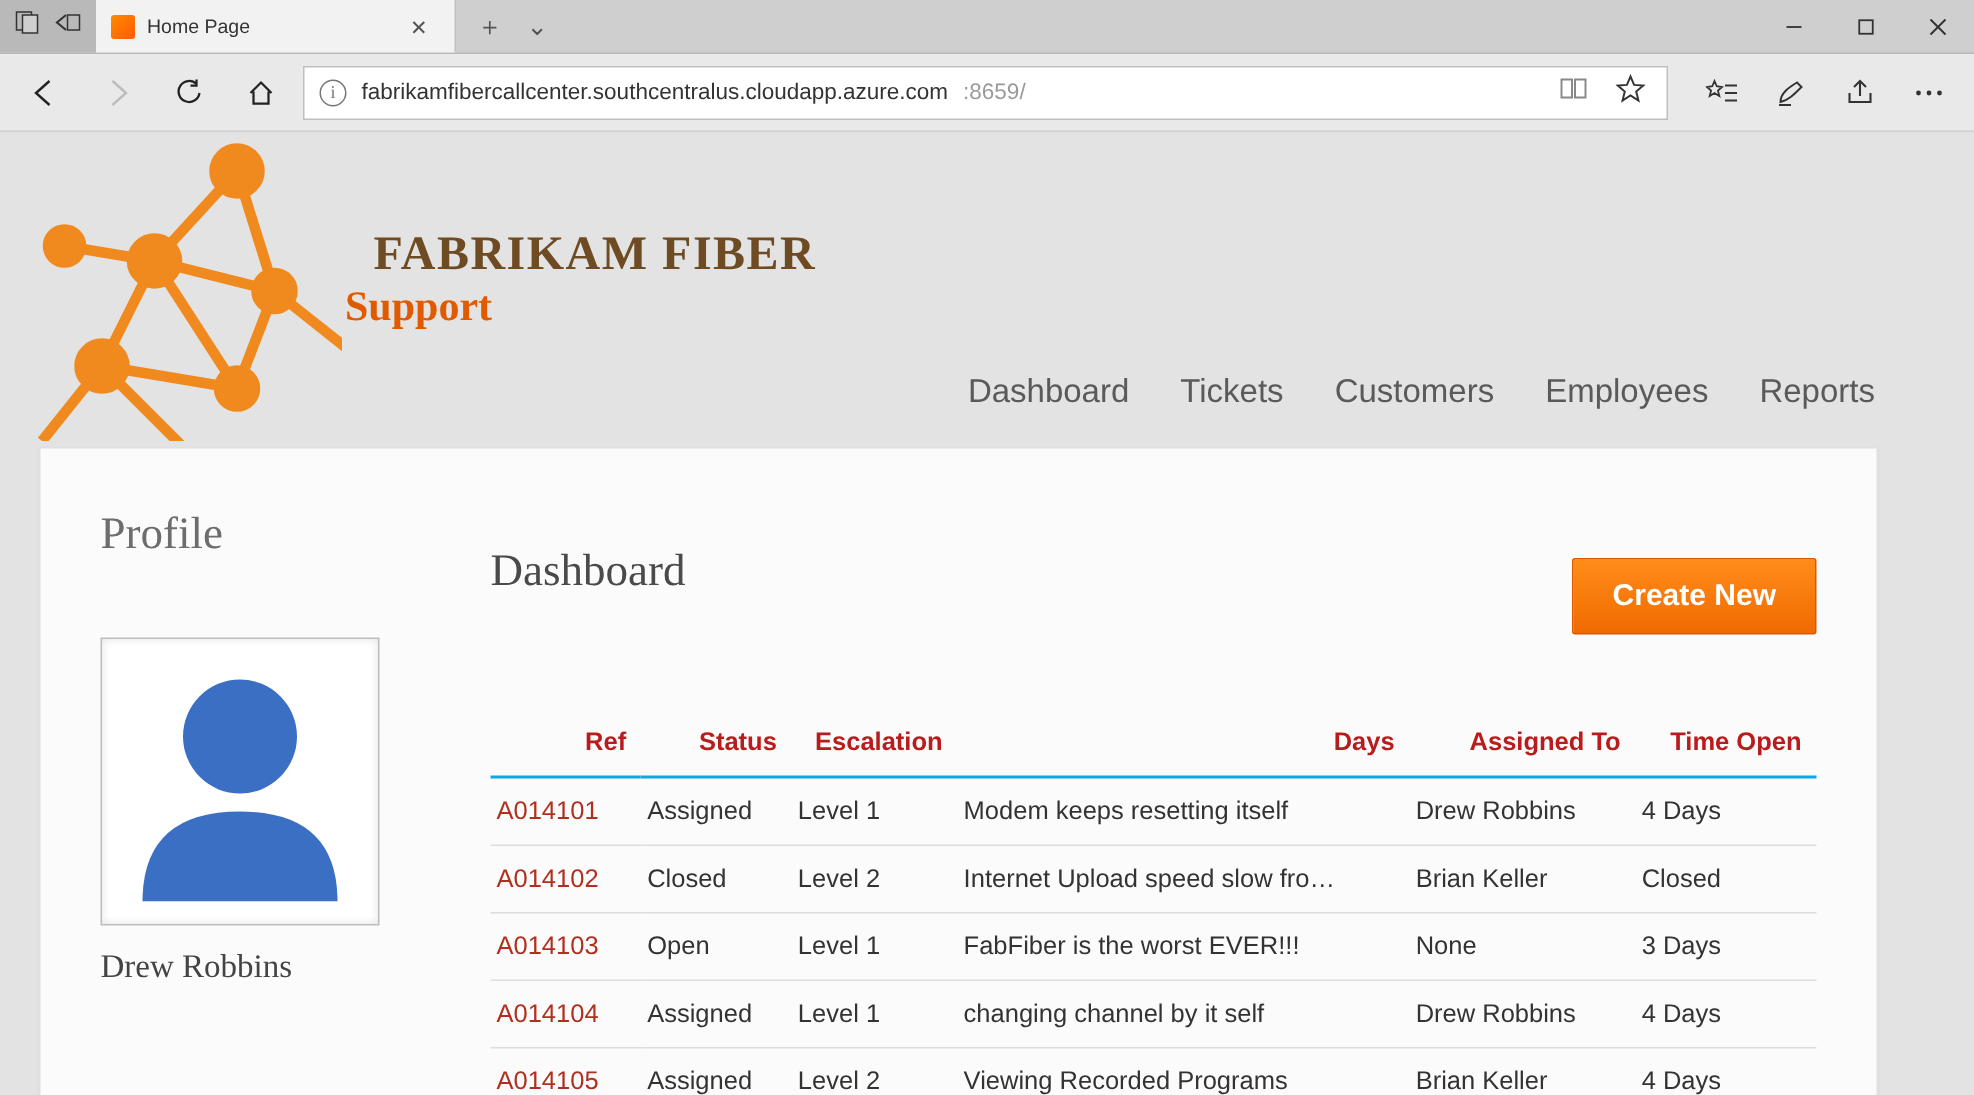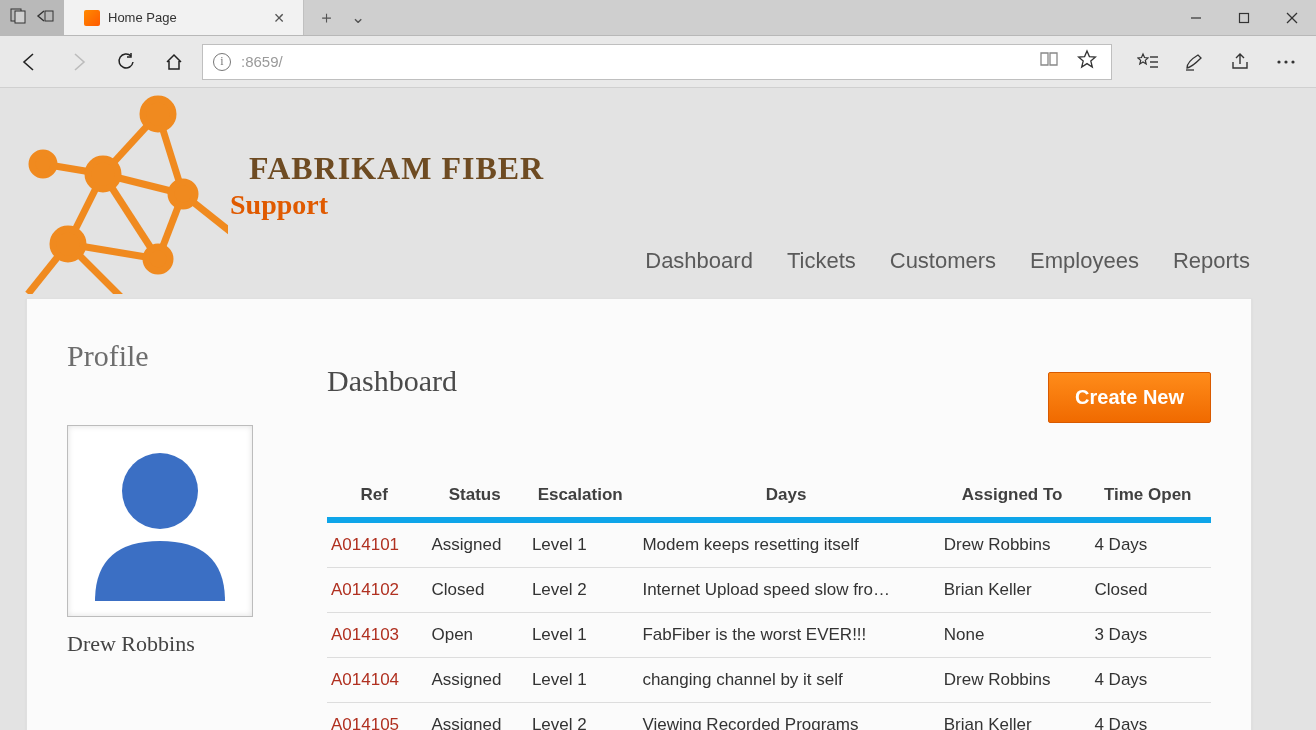--- a/index.html
+++ b/index.html
@@ -22,21 +22,21 @@
     border-bottom: 1px solid #b8b8b8;
   }
   .tab-bar .sys-strip {
     display: flex; align-items: center; gap: 10px;
     padding: 0 10px;
     background: #b9b9b9;
   }
   .tab {
     display: flex; align-items: center; gap: 8px;
     background: #f2f2f2;
-    padding: 0 14px 0 20px;
+    padding: 0 14px 0 10px;
     min-width: 240px;
     border-right: 1px solid #c0c0c0;
   }
   .tab .favicon {
     width: 16px; height: 16px;
     background: linear-gradient(135deg,#ff8a00,#ff5a00);
     border-radius: 2px;
   }
   .tab .tab-title { font-size: 13px; color: #333; flex: 1; }
   .tab .tab-close { font-size: 14px; color: #555; cursor: pointer; padding: 0 4px; }
@@ -162,22 +162,22 @@
     background: linear-gradient(#ff8c1a, #f06a00);
     border: 1px solid #d85a00;
     color:#fff; font-weight:700; font-size:20px;
     padding: 13px 26px; cursor:pointer;
     border-radius: 2px;
     margin-top: 33px;
   }
 
   table.tickets { width:100%; border-collapse: collapse; font-size:17px; color:#333; }
   table.tickets th {
-    text-align:center; font-weight:700; color:#404040;
-    padding: 10px 10px 12px 4px; border-bottom:6px solid #0ea5e9;
+    text-align:right; font-weight:700; color:#b91c1c;
+    padding: 10px 10px 12px 4px; border-bottom:2px solid #0ea5e9;
   }
   table.tickets td {
     padding: 12px 10px 12px 4px; border-bottom:1px solid #ddd;
     white-space: nowrap; overflow:hidden; text-overflow:ellipsis;
   }
   table.tickets td.ref { color:#b03020; }
   table.tickets td.title-cell { max-width: 280px; }
   .col-ref{width:100px;} .col-status{width:100px;} .col-esc{width:110px;}
   .col-title{width:300px;} .col-assigned{width:150px;} .col-time{width:120px;}
 </style>
@@ -247,20 +247,21 @@
         </svg>
     </div>
     <div class="nav-btn">
       <svg width="20" height="20" viewBox="0 0 20 20">
           <path d="M3 10 L10 3 L17 10 M5 9 V17 H15 V9" fill="none" stroke="#222" stroke-width="1.5"></path>
         </svg>
     </div>
 
     <div class="url-box">
       <span class="info-icon">i</span>
+      <span class="url-host">fabrikamfibercallcenter.southcentralus.cloudapp.azure.com</span>
         <span class="url-port">:8659/</span>
       <span class="spacer"></span>
       <span class="ab-icon">
         <svg width="20" height="18" viewBox="0 0 20 18">
             <path d="M2 3 h7 v12 h-7z M11 3 h7 v12 h-7z" fill="none" stroke="#888" stroke-width="1.3"></path>
           </svg>
       </span>
       <span class="ab-icon">
         <svg width="20" height="20" viewBox="0 0 20 20">
             <path d="M10 2 L12.4 7.6 L18.5 8 L13.8 12 L15.3 18 L10 14.6 L4.7 18 L6.2 12 L1.5 8 L7.6 7.6 Z" fill="none" stroke="#333" stroke-width="1.3"></path>

